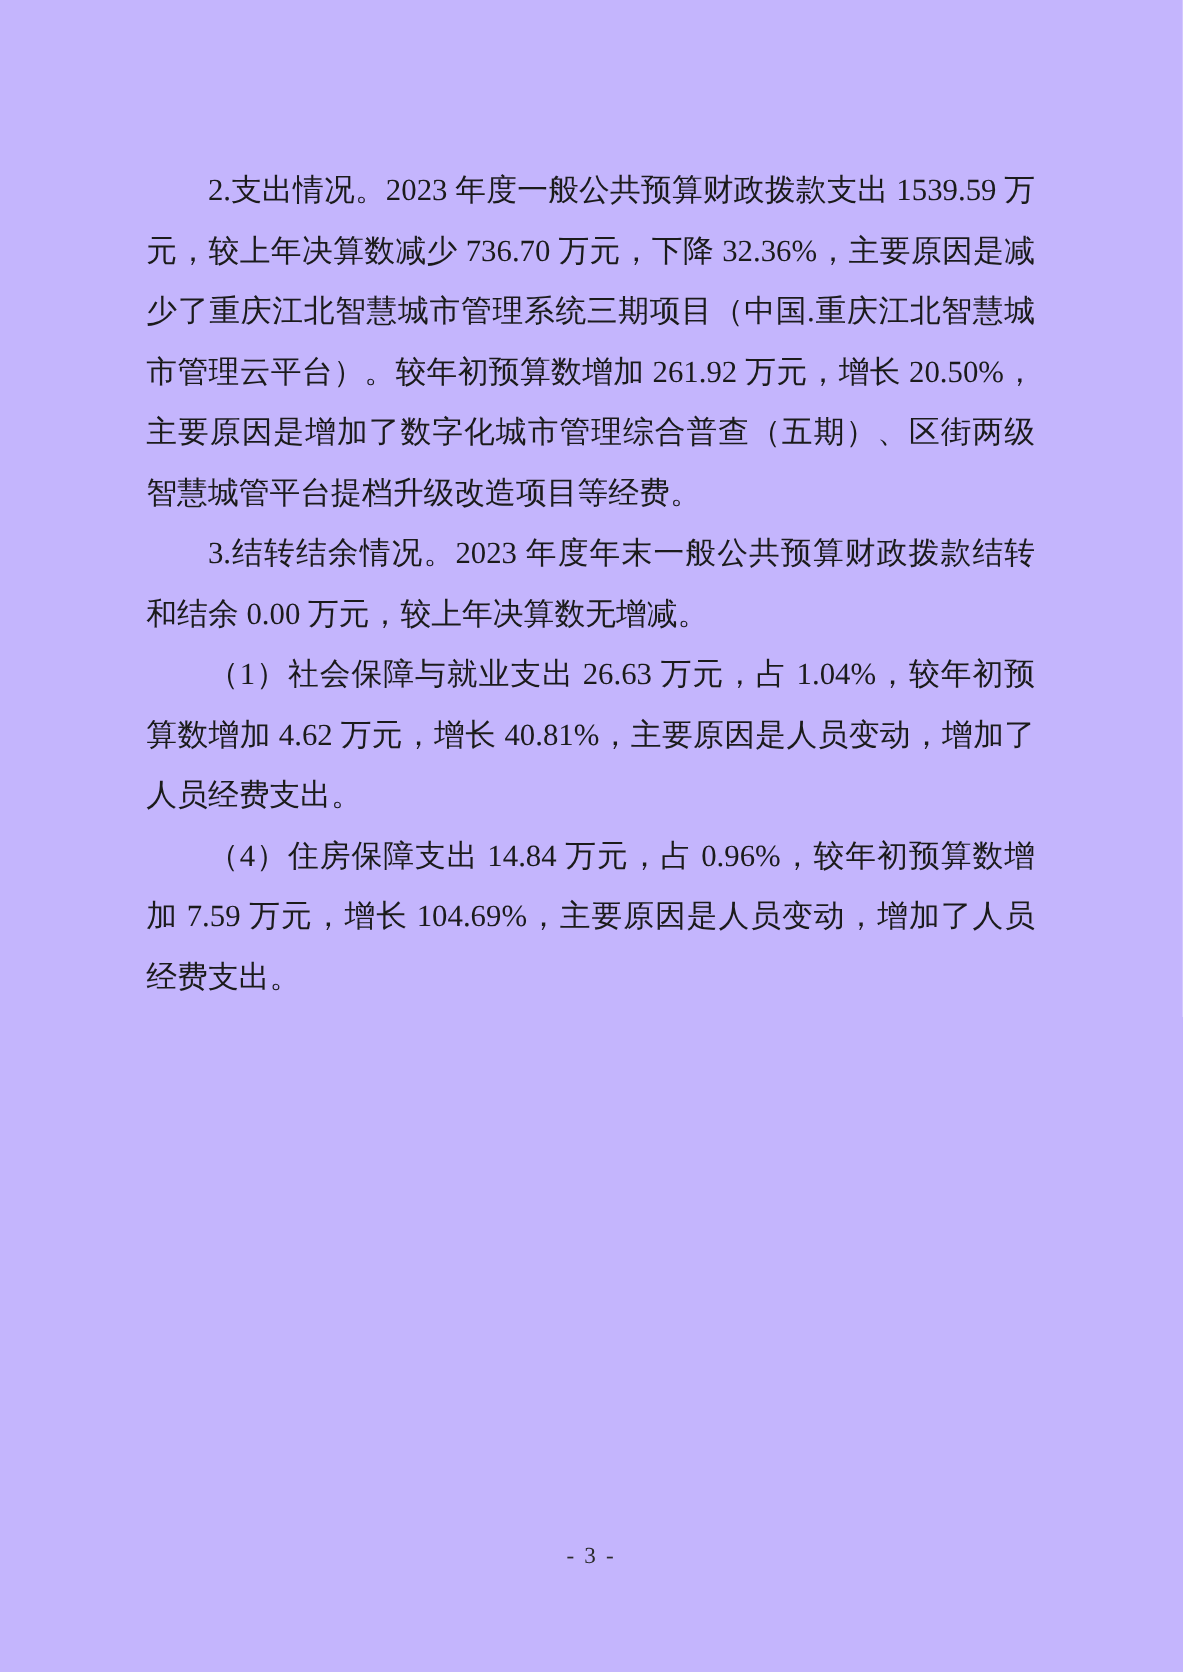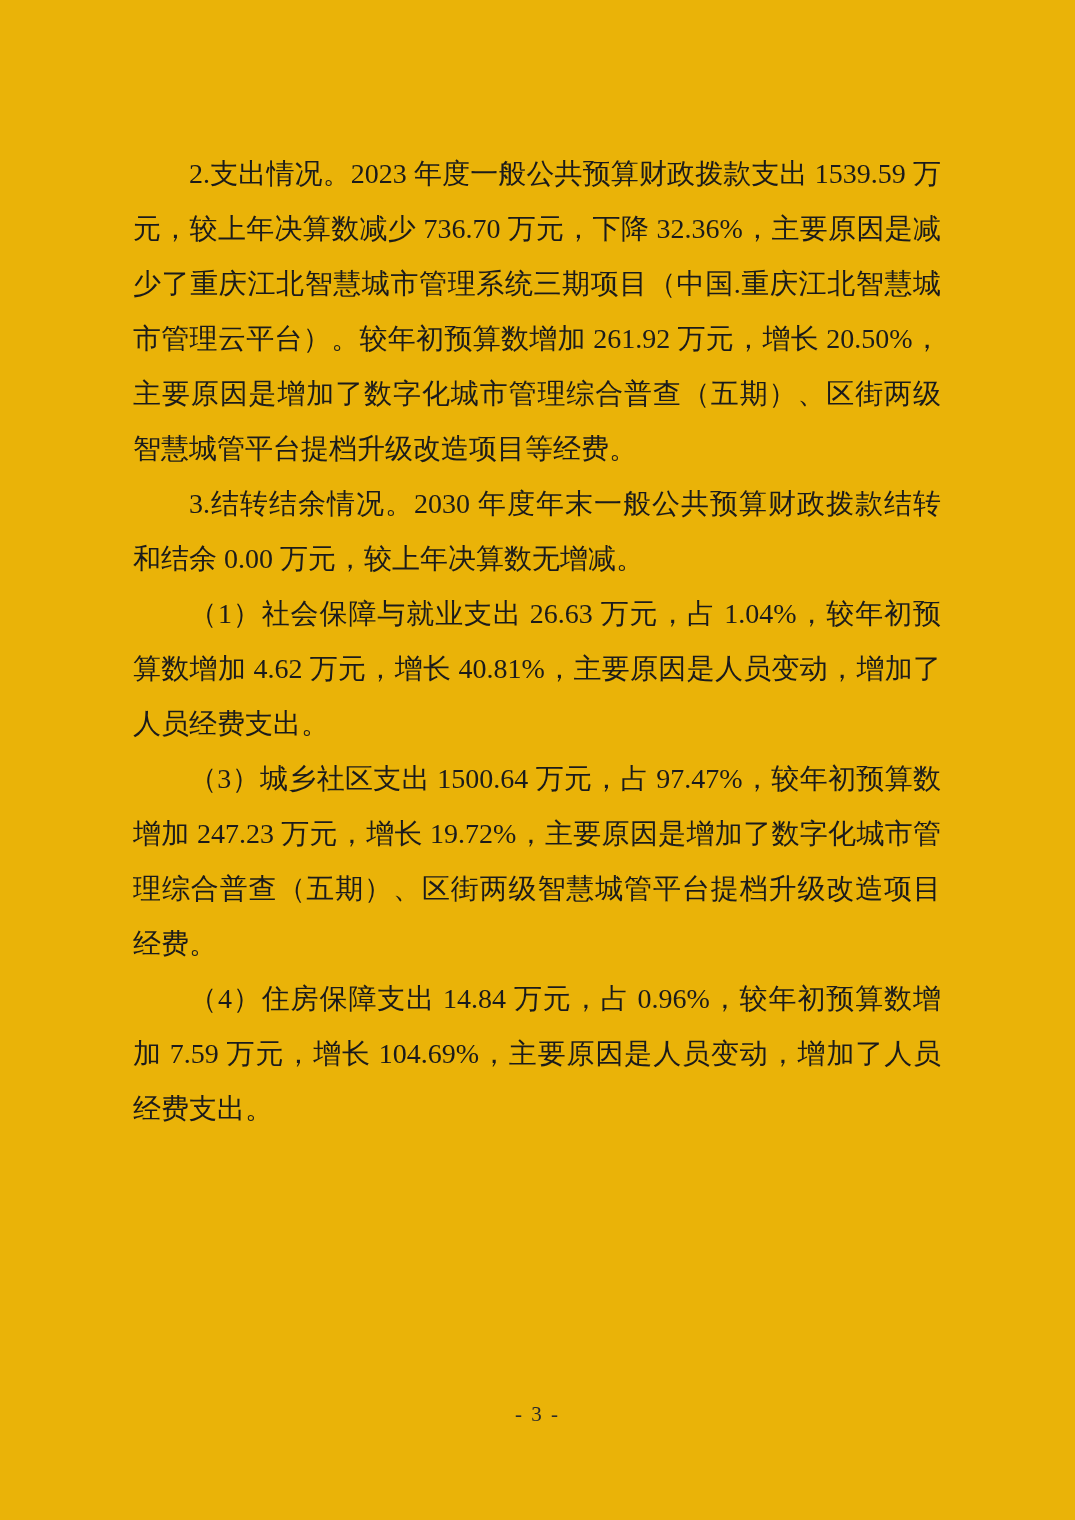--- a/index.html
+++ b/index.html
@@ -9,21 +9,21 @@
   body {
     width: 1075px;
     height: 1520px;
     background: #ffffff;
     position: relative;
     overflow: hidden;
   }
   .page {
     position: absolute;
     inset: 0;
-    background: #eab308;
+    background: #c4b5fd;
   }
   .text-block {
     position: absolute;
     left: 133px;
     top: 146px;
     width: 808px;
   }
   .body-par {
     font-family: "Liberation Serif", "DejaVu Serif", serif;
     font-size: 28px;
@@ -47,19 +47,18 @@
     color: #2b2b2b;
     letter-spacing: 2px;
   }
 </style>
 </head>
 <body>
 
 <div class="page">
   <div class="text-block">
     <p class="body-par">2.支出情况。2023 年度一般公共预算财政拨款支出 1539.59 万元，较上年决算数减少 736.70 万元，下降 32.36%，主要原因是减少了重庆江北智慧城市管理系统三期项目（中国.重庆江北智慧城市管理云平台）。较年初预算数增加 261.92 万元，增长 20.50%，主要原因是增加了数字化城市管理综合普查（五期）、区街两级智慧城管平台提档升级改造项目等经费。</p>
-    <p class="body-par">3.结转结余情况。2030 年度年末一般公共预算财政拨款结转和结余 0.00 万元，较上年决算数无增减。</p>
+    <p class="body-par">3.结转结余情况。2023 年度年末一般公共预算财政拨款结转和结余 0.00 万元，较上年决算数无增减。</p>
     <p class="body-par">（1）社会保障与就业支出 26.63 万元，占 1.04%，较年初预算数增加 4.62 万元，增长 40.81%，主要原因是人员变动，增加了人员经费支出。</p>
-    <p class="body-par">（3）城乡社区支出 1500.64 万元，占 97.47%，较年初预算数增加 247.23 万元，增长 19.72%，主要原因是增加了数字化城市管理综合普查（五期）、区街两级智慧城管平台提档升级改造项目经费。</p>
     <p class="body-par">（4）住房保障支出 14.84 万元，占 0.96%，较年初预算数增加 7.59 万元，增长 104.69%，主要原因是人员变动，增加了人员经费支出。</p>
   </div>
   <div class="page-footer">- 3 -</div>
 </div>
 
 </body></html>

